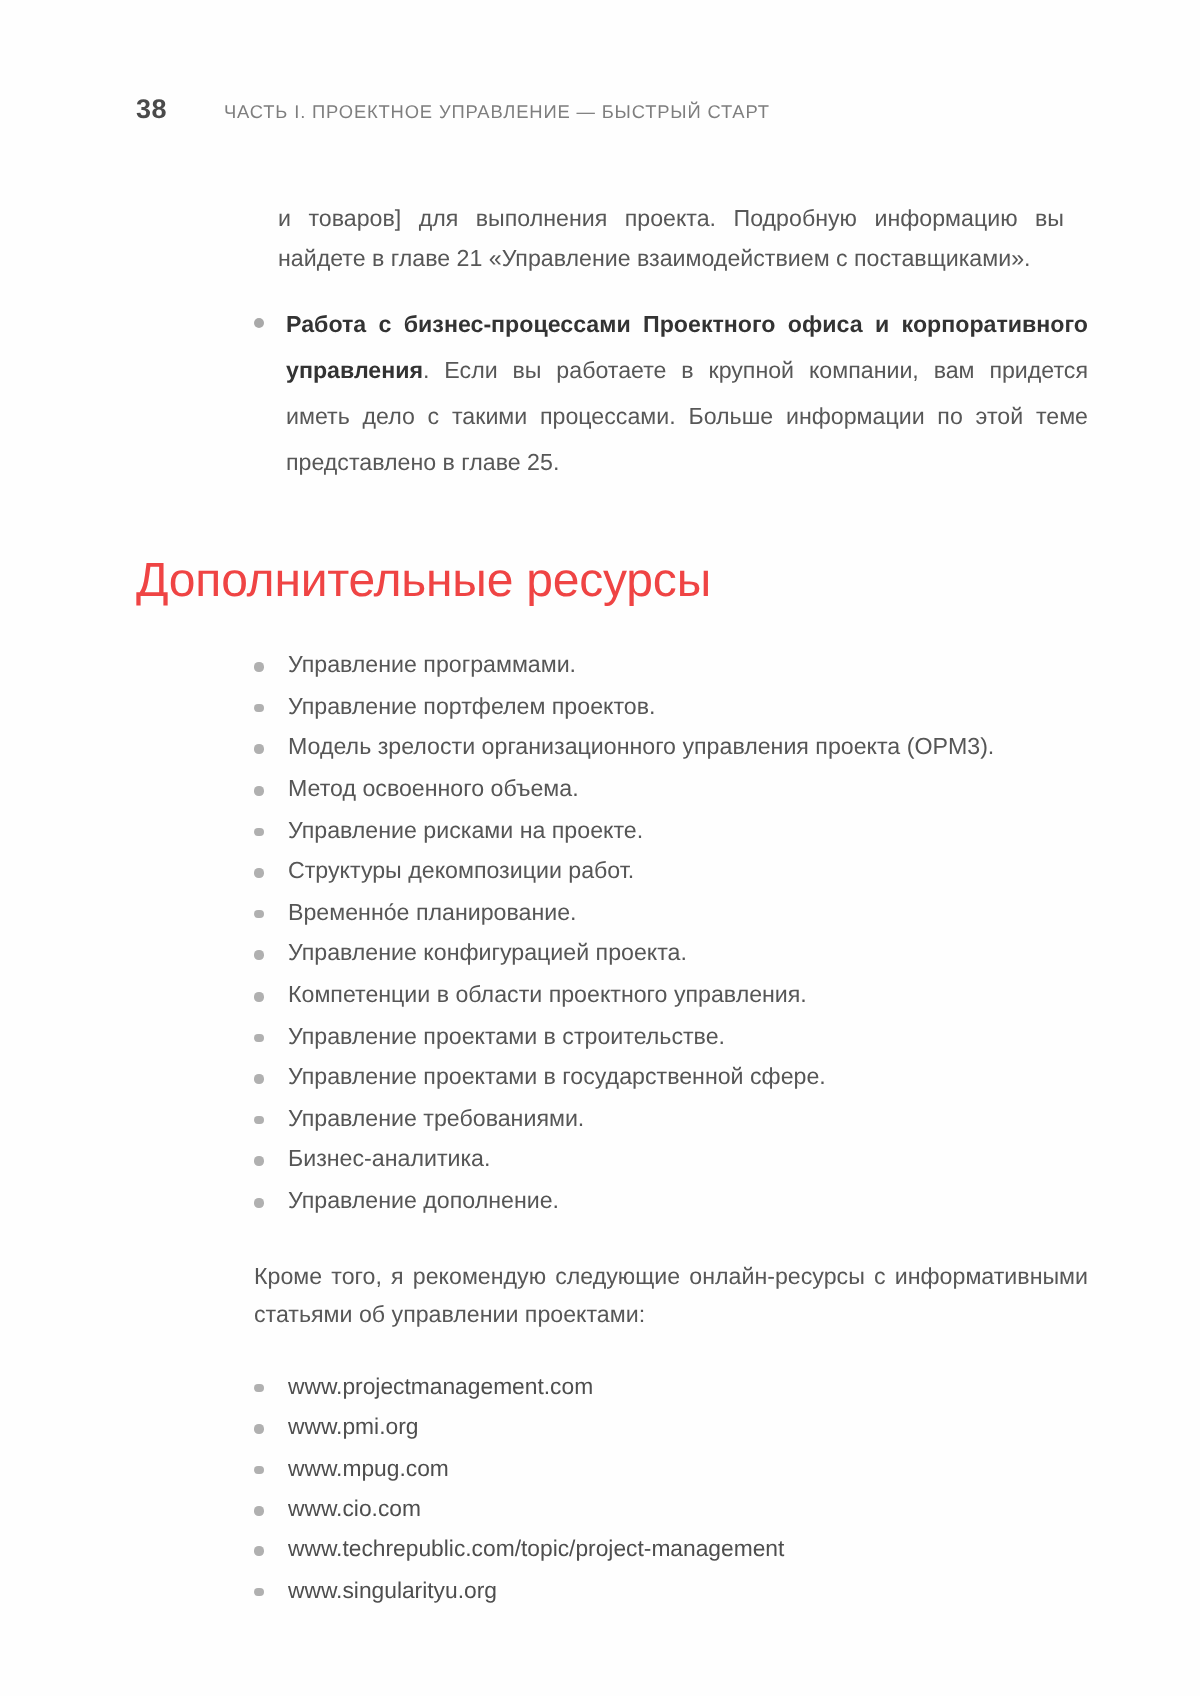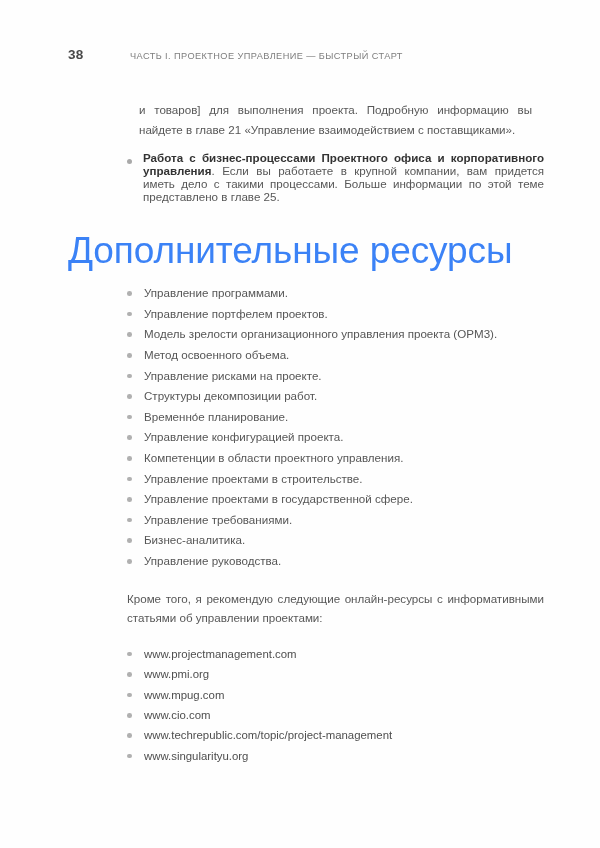--- a/index.html
+++ b/index.html
@@ -37,21 +37,21 @@
     text-align: left;
     padding-left: 68px;
     box-sizing: border-box;
     font-size: 13.5px;
     font-weight: 700;
     color: #4a4a4a;
     letter-spacing: 0.2px;
     white-space: nowrap;
   }
   .head-title {
-    margin-left: 62px;
+    margin-left: 44px;
     font-size: 9.2px;
     letter-spacing: 0.42px;
     color: #7e7e7e;
     text-transform: uppercase;
     white-space: nowrap;
   }
 
   
   .column {
     position: absolute;
@@ -77,21 +77,21 @@
   ul.block-list {
     list-style: none;
     margin: 4px 0 0 0;
     padding: 0 0 0 59px;
   }
   ul.block-list > li {
     position: relative;
     padding-left: 16px;
     margin-bottom: 2px;
     font-size: 11.6px;
-    line-height: 13px;
+    line-height: 23px;
     color: #575757;
     text-align: justify;
   }
   ul.block-list > li::before {
     content: "";
     position: absolute;
     left: 0;
     top: 7.5px;
     width: 5px;
     height: 5px;
@@ -100,24 +100,24 @@
   }
   .lead-in {
     font-weight: 700;
     color: #333333;
   }
 
   
   h1.section-heading {
     margin: 31px 0 0 0;
     padding: 0;
-    font-size: 37px;
+    font-size: 24px;
     font-weight: 400;
     line-height: 33px;
-    color: #3b82f6;
+    color: #ef4444;
     letter-spacing: -0.1px;
   }
 
   p.intro {
     margin: 19px 0 0 0;
     padding-left: 59px;
     font-size: 11.6px;
     line-height: 19.6px;
     color: #575757;
     text-align: justify;
@@ -211,21 +211,21 @@
       <li>Метод освоенного объема.</li>
       <li>Управление рисками на проекте.</li>
       <li>Структуры декомпозиции работ.</li>
       <li>Временно́е планирование.</li>
       <li>Управление конфигурацией проекта.</li>
       <li>Компетенции в области проектного управления.</li>
       <li>Управление проектами в строительстве.</li>
       <li>Управление проектами в государственной сфере.</li>
       <li>Управление требованиями.</li>
       <li>Бизнес-аналитика.</li>
-      <li>Управление руководства.</li>
+      <li>Управление дополнение.</li>
     </ul>
 
     <p class="intro-2">Кроме того, я рекомендую следующие онлайн-ресурсы с информативными статьями об управлении проектами:</p>
 
     <ul class="link-list">
       <li>www.projectmanagement.com</li>
       <li>www.pmi.org</li>
       <li>www.mpug.com</li>
       <li>www.cio.com</li>
       <li>www.techrepublic.com/topic/project-management</li>

